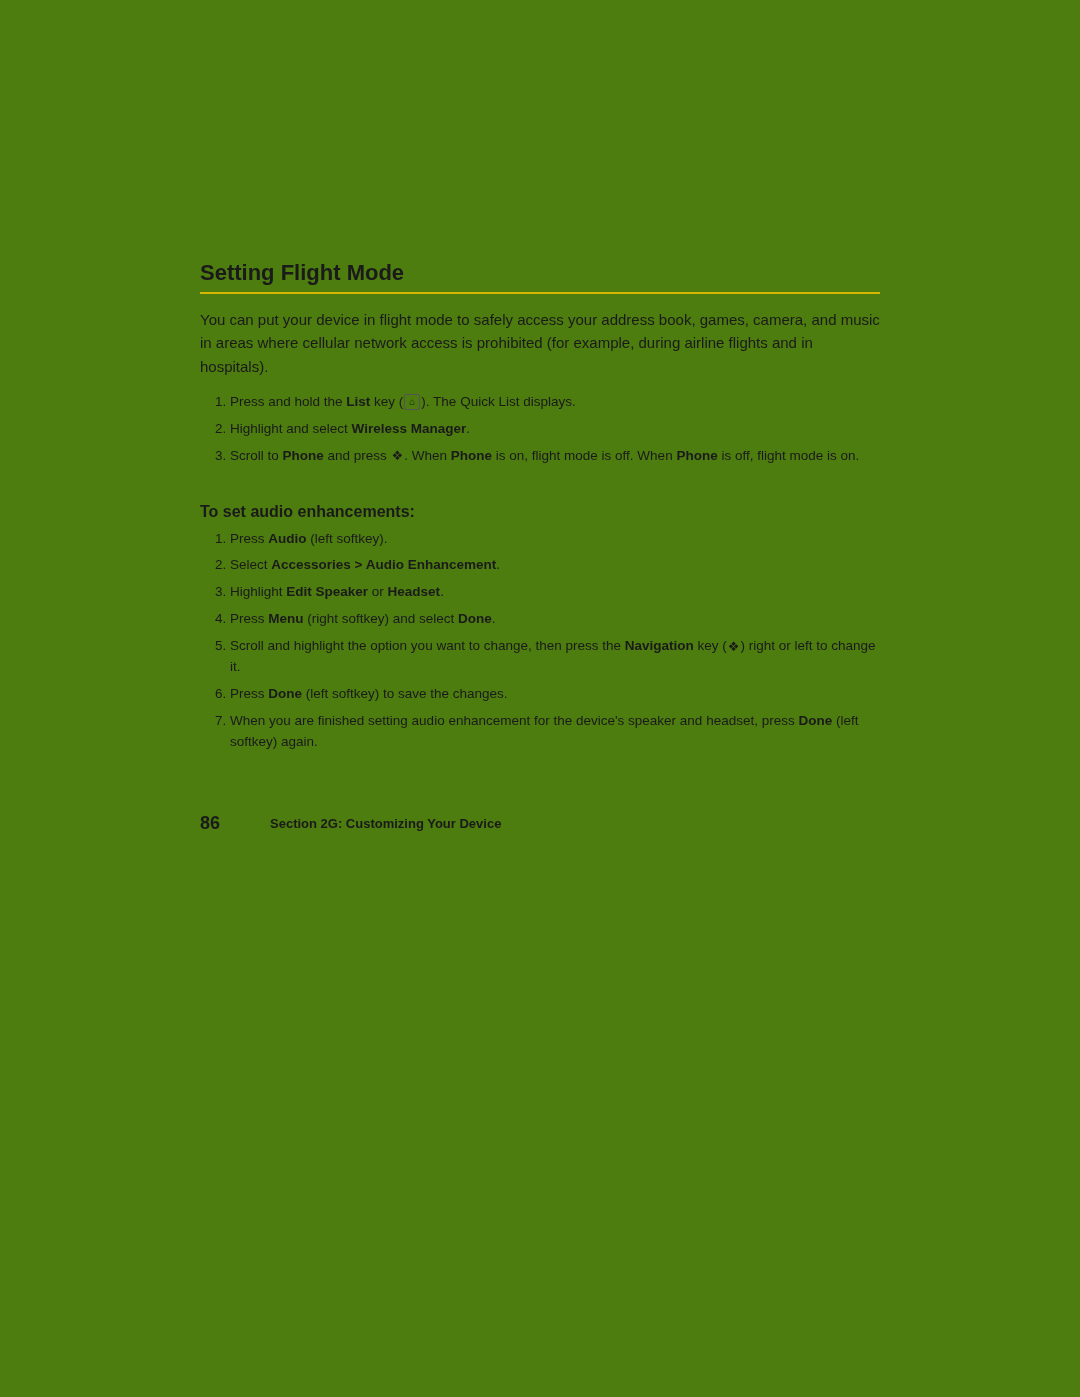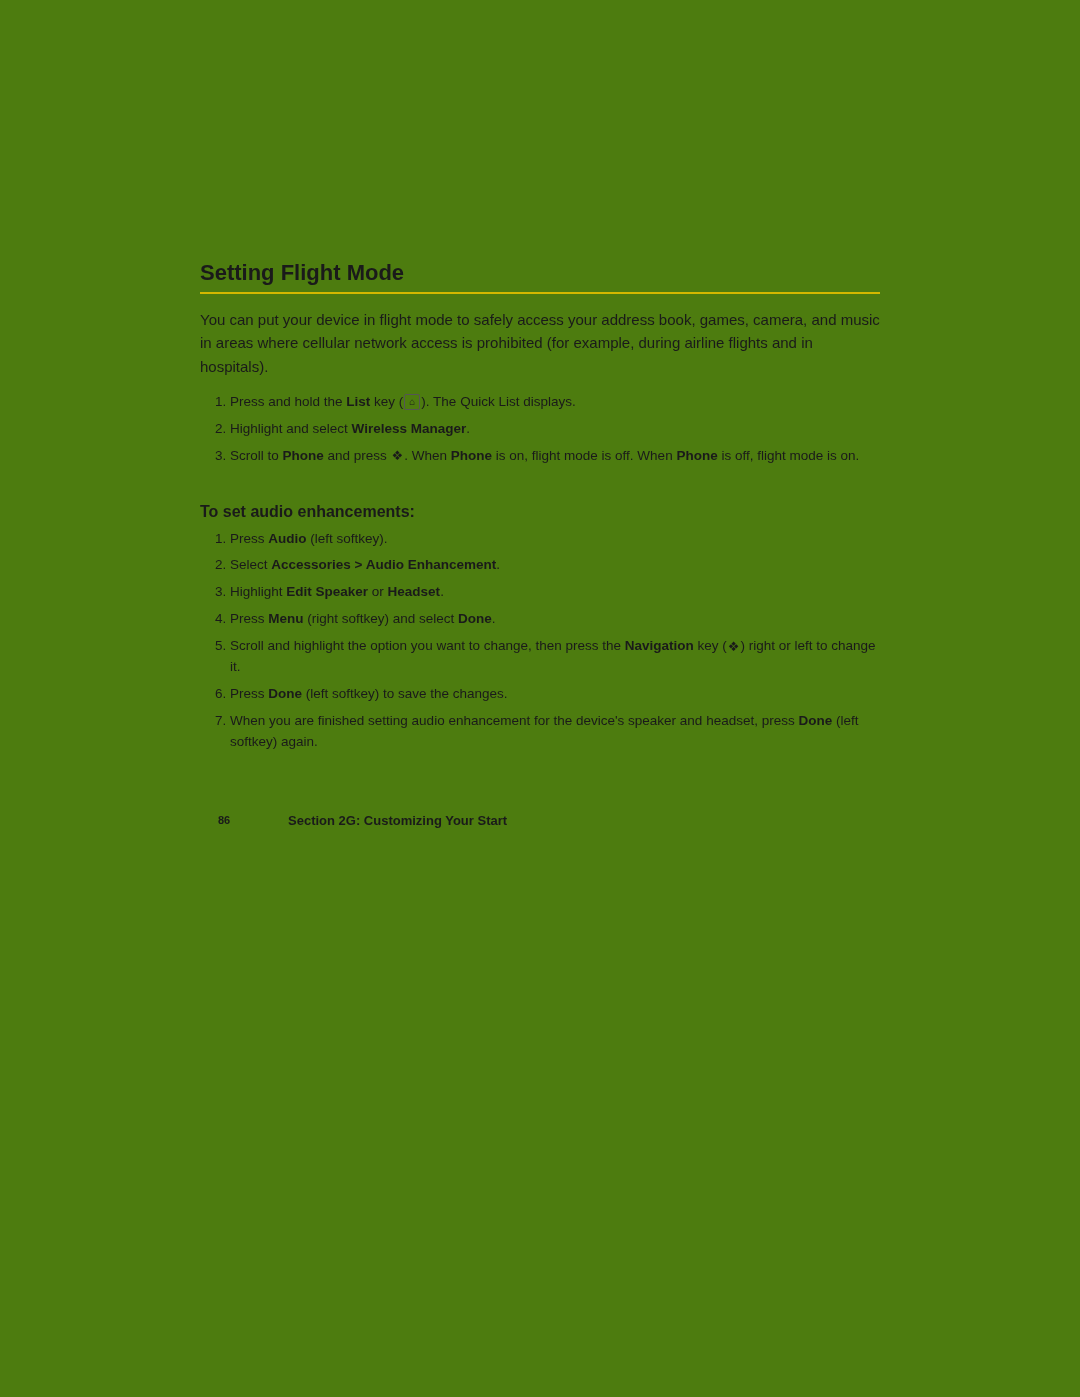--- a/index.html
+++ b/index.html
@@ -70,25 +70,24 @@
     .footer {
       margin-top: 60px;
       display: flex;
       align-items: center;
       gap: 40px;
       border-top: none;
       padding-top: 0;
     }
 
     .footer-page-num {
-      font-size: 11px;
+      font-size: 18px;
       font-weight: bold;
       color: #1a1a1a;
       min-width: 30px;
-      margin-left: 18px;
     }
 
     .footer-section-label {
       font-size: 13px;
       font-weight: bold;
       color: #1a1a1a;
     }
 
     .home-key-icon {
       display: inline-block;
@@ -170,16 +169,16 @@
       <li>
         When you are finished setting audio enhancement for
         the device's speaker and headset, press <b>Done</b> (left
         softkey) again.
       </li>
     </ol>
   </div>
 
   <div class="footer">
     <span class="footer-page-num">86</span>
-    <span class="footer-section-label">Section 2G: Customizing Your Start</span>
+    <span class="footer-section-label">Section 2G: Customizing Your Device</span>
   </div>
 
 </div>
 
 </body></html>

